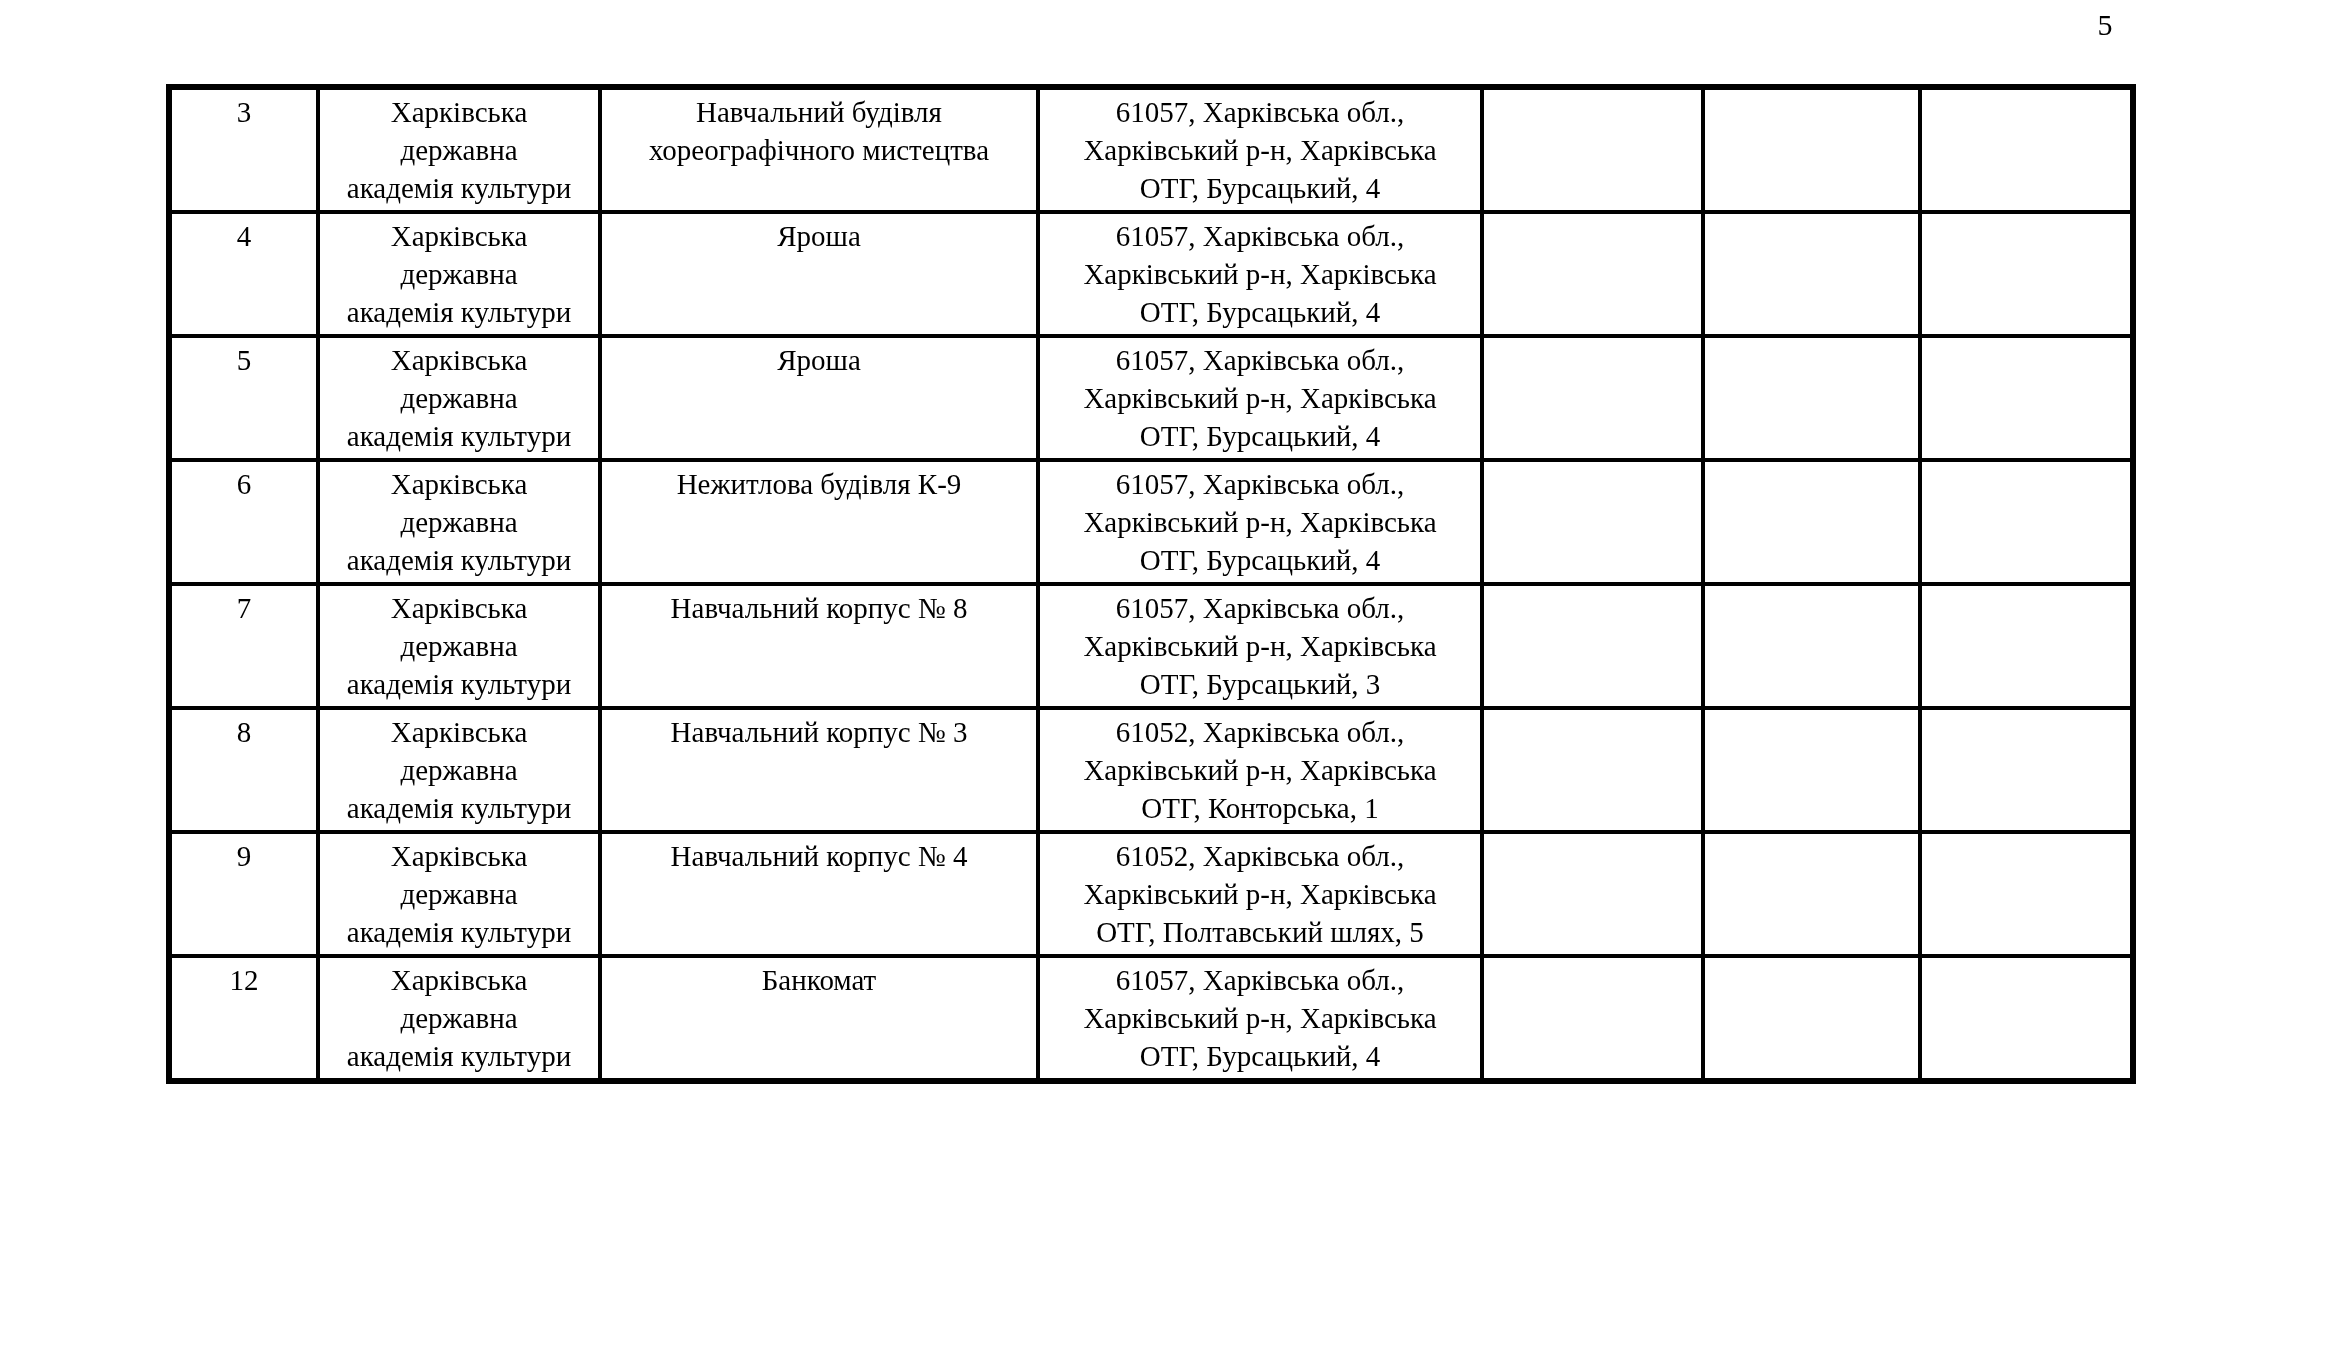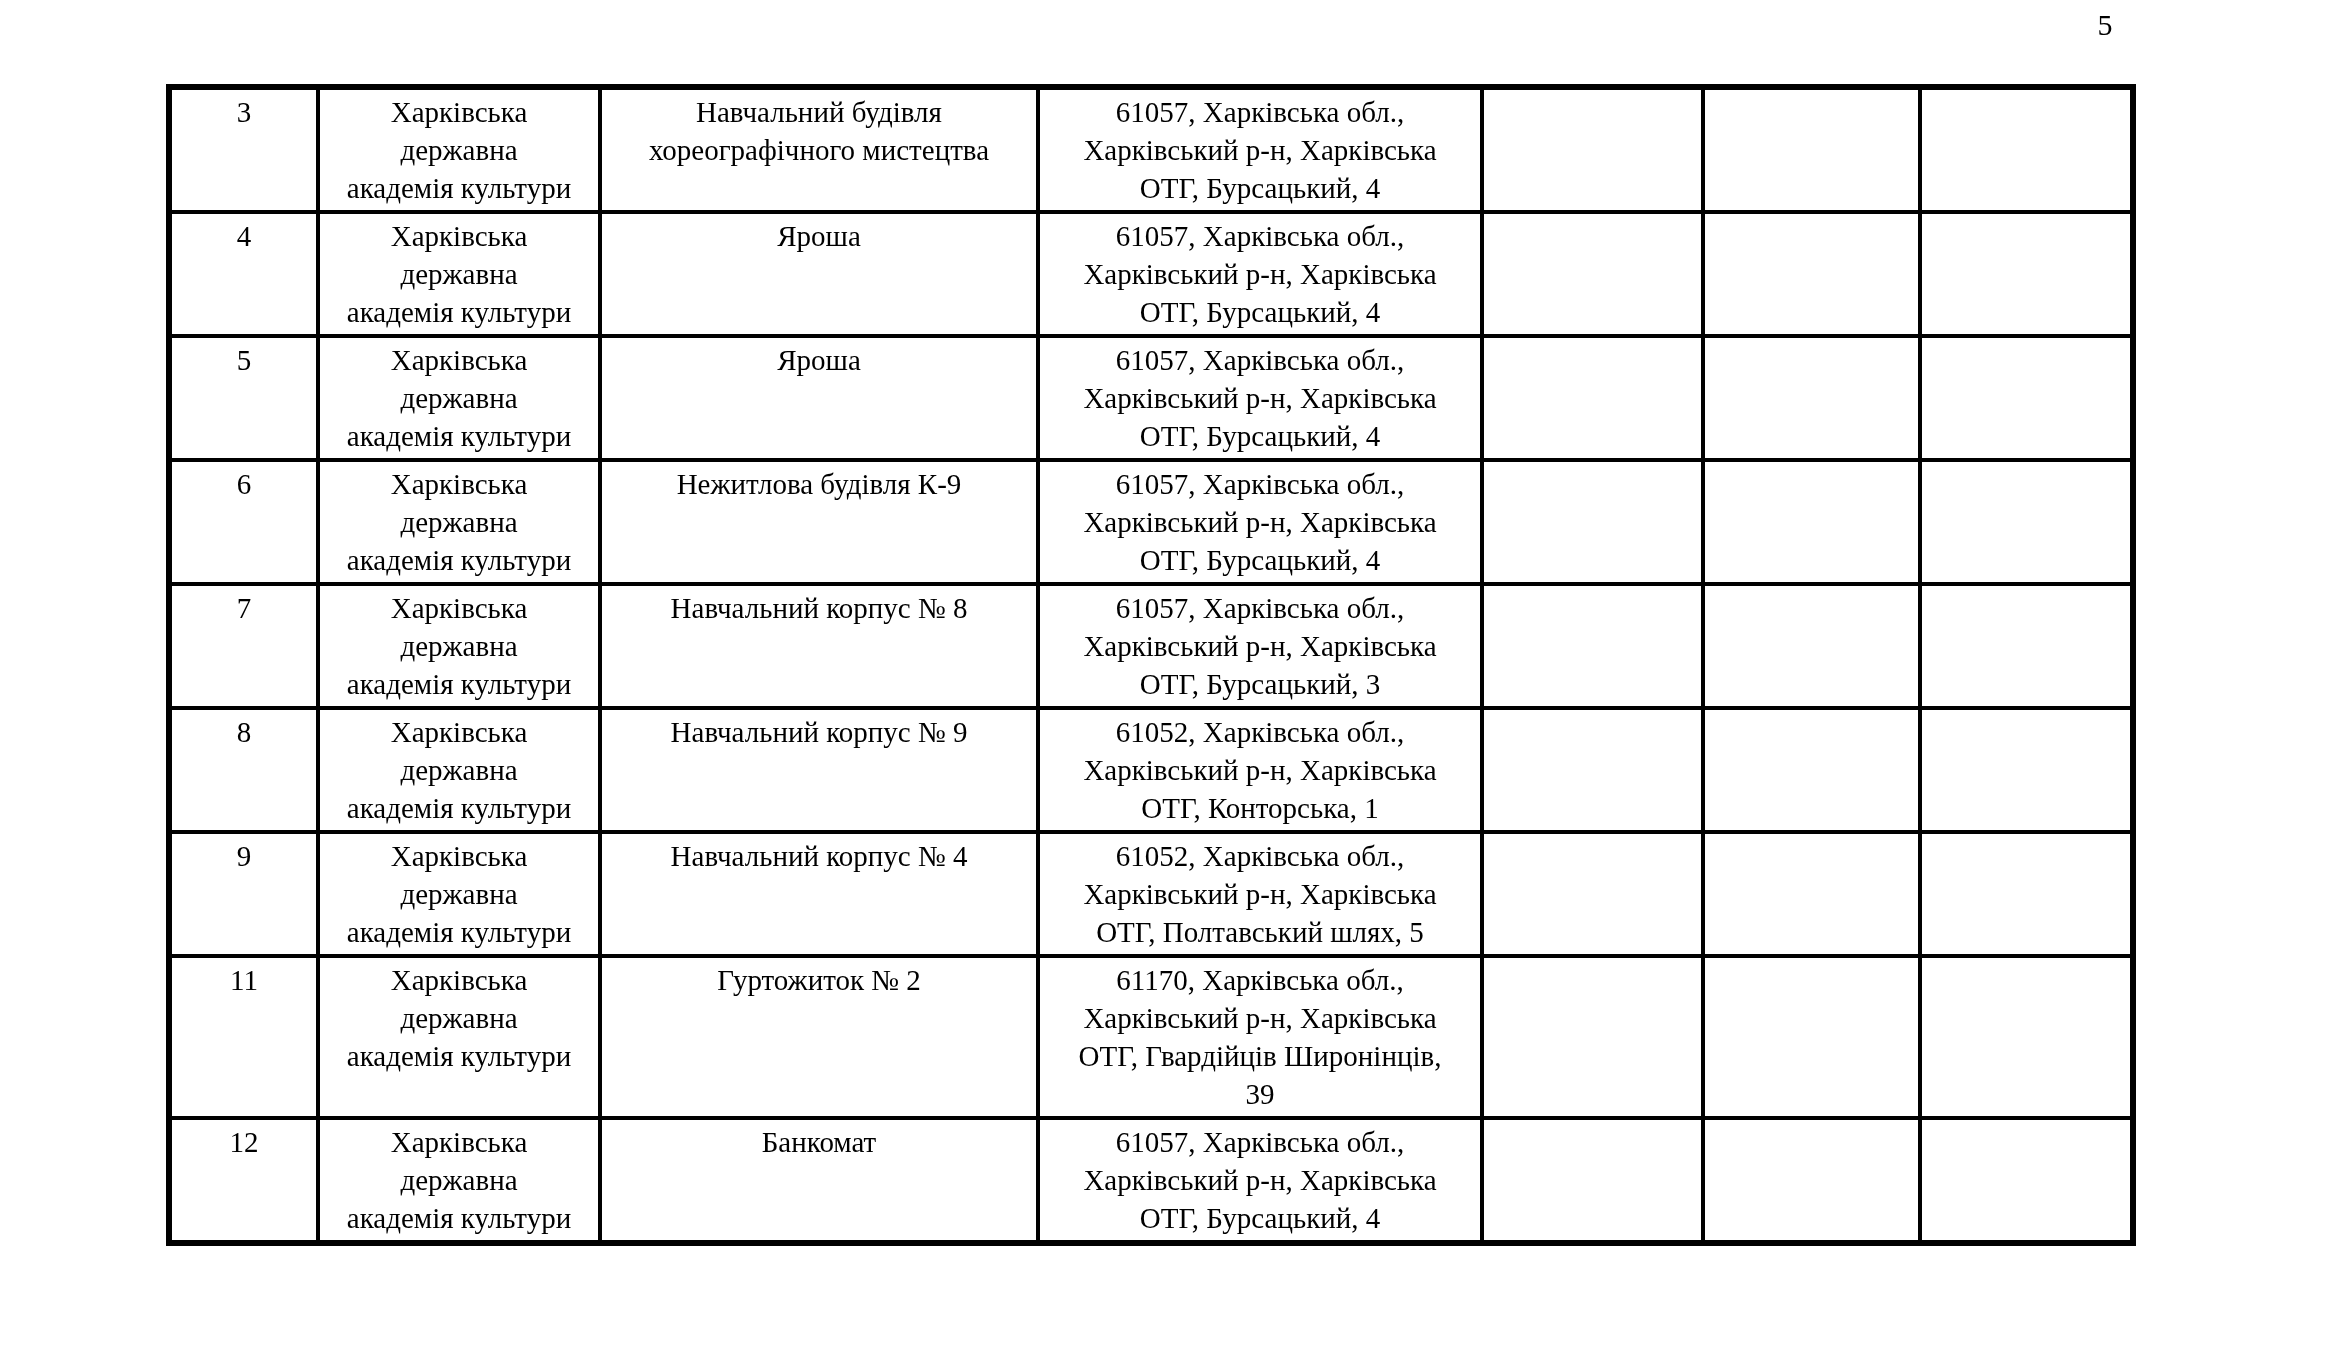--- a/index.html
+++ b/index.html
@@ -130,21 +130,21 @@
 ОТГ, Бурсацький, 3</td>
         <td></td>
         <td></td>
         <td></td>
       </tr>
       <tr>
         <td>8</td>
         <td>Харківська
 державна
 академія культури</td>
-        <td>Навчальний корпус № 9</td>
+        <td>Навчальний корпус № 3</td>
         <td>61052, Харківська обл.,
 Харківський р-н, Харківська
 ОТГ, Конторська, 1</td>
         <td></td>
         <td></td>
         <td></td>
       </tr>
       <tr>
         <td>9</td>
         <td>Харківська
@@ -152,34 +152,20 @@
 академія культури</td>
         <td>Навчальний корпус № 4</td>
         <td>61052, Харківська обл.,
 Харківський р-н, Харківська
 ОТГ, Полтавський шлях, 5</td>
         <td></td>
         <td></td>
         <td></td>
       </tr>
       <tr>
-        <td>11</td>
-        <td>Харківська
-державна
-академія культури</td>
-        <td>Гуртожиток № 2</td>
-        <td>61170, Харківська обл.,
-Харківський р-н, Харківська
-ОТГ, Гвардійців Широнінців,
-39</td>
-        <td></td>
-        <td></td>
-        <td></td>
-      </tr>
-      <tr>
         <td>12</td>
         <td>Харківська
 державна
 академія культури</td>
         <td>Банкомат</td>
         <td>61057, Харківська обл.,
 Харківський р-н, Харківська
 ОТГ, Бурсацький, 4</td>
         <td></td>
         <td></td>

